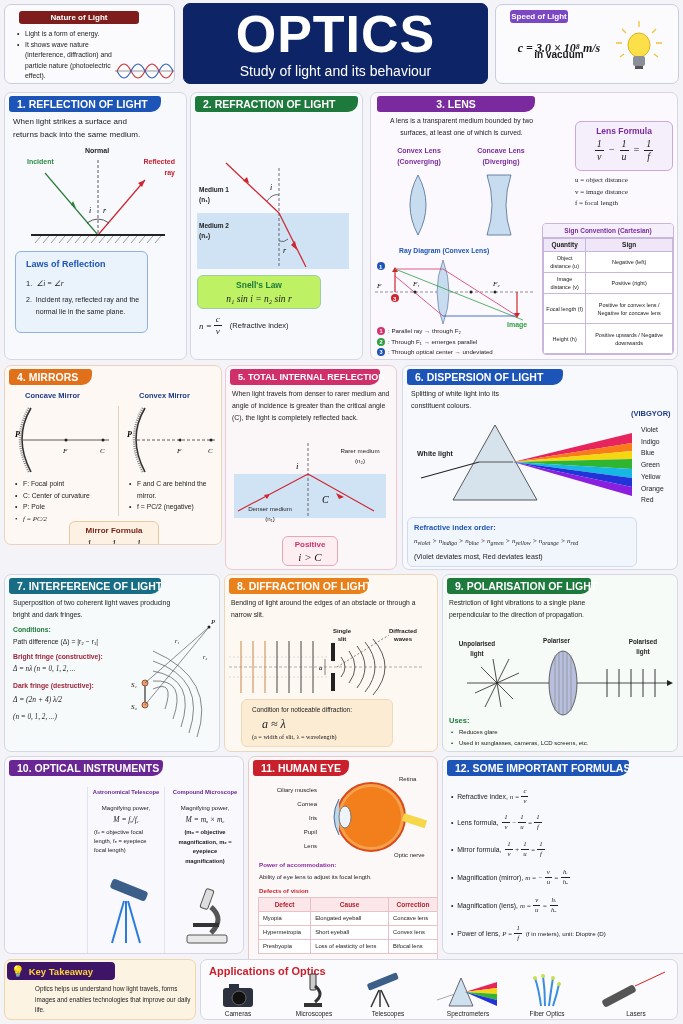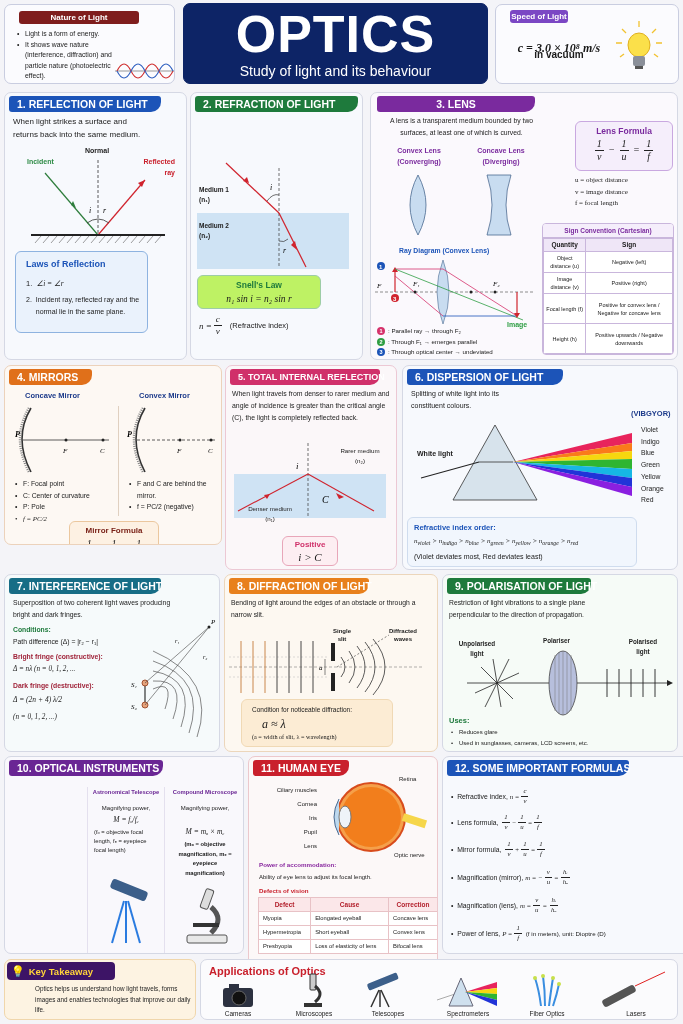--- a/index.html
+++ b/index.html
@@ -487,21 +487,21 @@
     <svg width="50" height="70" style="left:16px;top:90px">
       <rect x="6" y="8" width="38" height="10" rx="3" fill="#3c5f8a" transform="rotate(22 25 13)"></rect>
         <line x1="20" y1="24" x2="8" y2="66" stroke="#2a7be0" stroke-width="2"></line>
         <line x1="22" y1="24" x2="22" y2="66" stroke="#2a7be0" stroke-width="2"></line>
         <line x1="24" y1="24" x2="36" y2="66" stroke="#2a7be0" stroke-width="2"></line>
     </svg>
   </div>
   <div style="position:absolute;left:162px;top:30px;width:76px;height:166px;text-align:center">
     <div class="b" style="color:#6a2694;font-size:5.8px;line-height:10px">Compound Microscope</div>
     <div style="font-size:6px;margin-top:8px">Magnifying power,</div>
-    <div class="serif" style="font-size:7.5px;margin-top:16px">M = mₒ × mₑ</div>
+    <div class="serif" style="font-size:7.5px;margin-top:4px">M = mₒ × mₑ</div>
     <div class="b" style="font-size:5.8px;line-height:9.5px;margin-top:4px;padding:0 6px">(mₒ = objective magnification, mₑ = eyepiece magnification)</div>
     <svg width="50" height="60" style="left:14px;top:100px">
       <rect x="22" y="2" width="8" height="20" rx="2" fill="#ddd" stroke="#555" transform="rotate(20 26 12)"></rect>
         <path d="M30 20 Q44 32 30 46" fill="none" stroke="#555" stroke-width="5"></path>
         <rect x="12" y="36" width="26" height="4" fill="#333"></rect>
         <rect x="6" y="48" width="40" height="8" rx="2" fill="#e8e8e8" stroke="#555"></rect>
     </svg>
   </div>
 </div>
 

